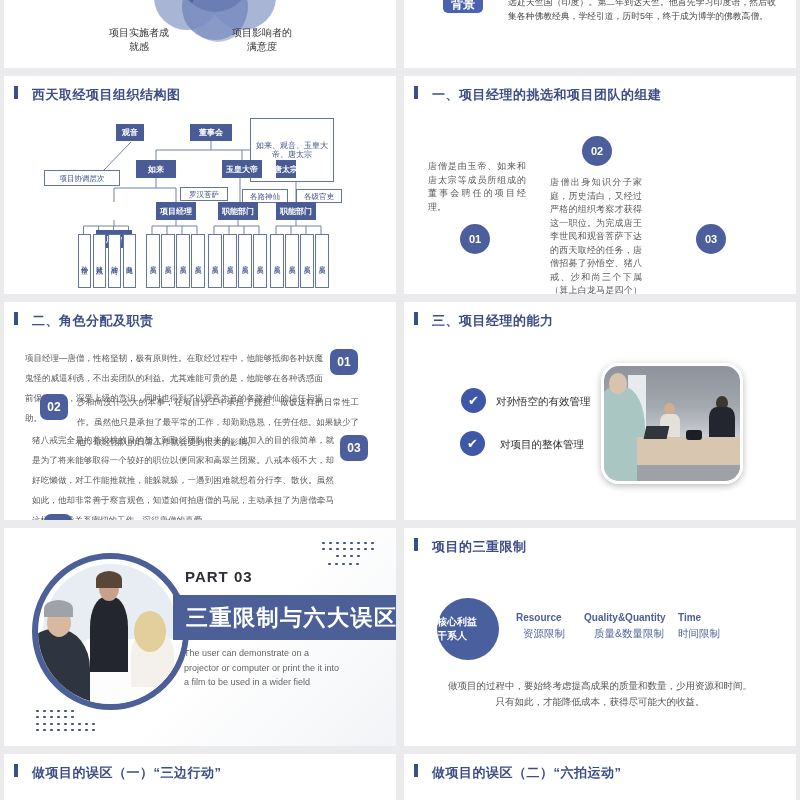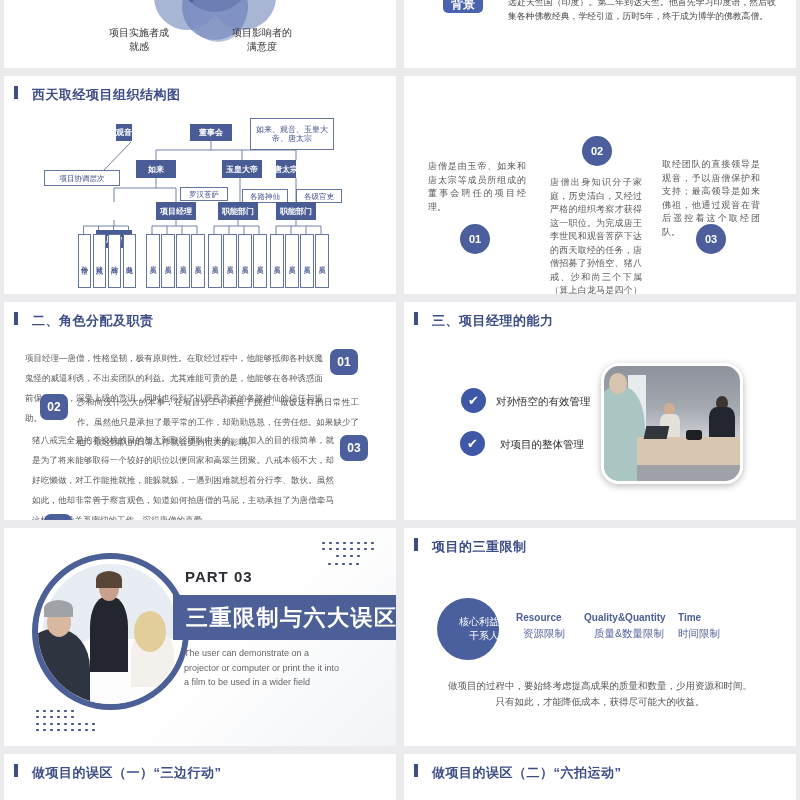--- a/index.html
+++ b/index.html
@@ -72,23 +72,23 @@
       <path d="M152,102 V112 M110,112 H172 M110,112 V126 M172,112 V126"></path>
       <path d="M236,102 V126 M292,102 V126"></path>
       <path d="M110,144 V150 M79.5,150 H124.5 M79.5,150 V158 M94.5,150 V158 M109.5,150 V158 M124.5,150 V158"></path>
       <path d="M172,144 V150 M148,150 H193 M148,150 V158 M163,150 V158 M178,150 V158 M193,150 V158"></path>
       <path d="M234,144 V150 M210,150 H255 M210,150 V158 M225,150 V158 M240,150 V158 M255,150 V158"></path>
       <path d="M292,144 V150 M272,150 H317 M272,150 V158 M287,150 V158 M302,150 V158 M317,150 V158"></path>
       <path d="M100,94 L127,66"></path>
     </g>
   </svg>
 
-  <div class="obox" style="left:112px;top:48px;width:16px;height:17px;">观音</div>
+  <div class="obox" style="left:112px;top:48px;width:28px;height:17px;">观音</div>
   <div class="obox" style="left:186px;top:48px;width:42px;height:17px;text-align:center;">董事会</div>
-  <div class="wbox" style="left:246px;top:42px;width:76px;height:28px;font-size:8px;padding:1px 3px;">如来、观音、玉皇大帝、唐太宗</div>
+  <div class="wbox" style="left:246px;top:42px;width:76px;height:28px;font-size:8px;padding:17px 3px;">如来、观音、玉皇大帝、唐太宗</div>
   <div class="wbox" style="left:40px;top:94px;width:74px;height:14px;">项目协调层次</div>
 
   <div class="obox" style="left:132px;top:84px;width:40px;height:18px;">如来</div>
   <div class="obox" style="left:218px;top:84px;width:40px;height:18px;">玉皇大帝</div>
   <div class="obox" style="left:272px;top:84px;width:20px;height:18px;font-family:Liberation Mono, monospace;">唐太宗</div>
 
   <div class="wbox" style="left:176px;top:111px;width:46px;height:12px;">罗汉菩萨</div>
   <div class="wbox" style="left:238px;top:113px;width:44px;height:12px;">各路神仙</div>
   <div class="wbox" style="left:292px;top:113px;width:44px;height:12px;">各级官吏</div>
 
@@ -110,25 +110,28 @@
   <div class="wbox vbox" style="left:219px;top:158px;width:12px;height:52px;">雇员</div>
   <div class="wbox vbox" style="left:234px;top:158px;width:12px;height:52px;">雇员</div>
   <div class="wbox vbox" style="left:249px;top:158px;width:12px;height:52px;">雇员</div>
   <div class="wbox vbox" style="left:266px;top:158px;width:12px;height:52px;">雇员</div>
   <div class="wbox vbox" style="left:281px;top:158px;width:12px;height:52px;">雇员</div>
   <div class="wbox vbox" style="left:296px;top:158px;width:12px;height:52px;">雇员</div>
   <div class="wbox vbox" style="left:311px;top:158px;width:12px;height:52px;">雇员</div>
 </div>
 
 <div class="slide" style="left:404px;top:76px;width:392px;height:218px;">
+  <div class="stitle">
+    <span class="bar"></span>
+    <span class="txt">一、项目经理的挑选和项目团队的组建</span>
+  </div>
   <div class="ptext" style="left:24px;top:84px;width:98px;font-size:9px;line-height:13.5px;">唐僧是由玉帝、如来和唐太宗等成员所组成的董事会聘任的项目经理。</div>
   <div class="ncircle" style="left:56px;top:148px;">01</div>
   <div class="ncircle" style="left:178px;top:60px;">02</div>
   <div class="ptext" style="left:146px;top:100px;width:92px;font-size:9px;line-height:13.5px;">唐僧出身知识分子家庭，历史清白，又经过严格的组织考察才获得这一职位。为完成唐王李世民和观音菩萨下达的西天取经的任务，唐僧招募了孙悟空、猪八戒、沙和尚三个下属（算上白龙马是四个）组成取经团队。</div>
-  <div class="ptext" style="left:258px;top:82px;width:98px;font-size:9px;line-height:13.5px;">取经团队的直接领导是观音，予以唐僧保护和支持；最高领导是如来佛祖，他通过观音在背后遥控着这个取经团队。</div>
   <div class="ncircle" style="left:292px;top:148px;">03</div>
 </div>
 
 <div class="slide" style="left:4px;top:302px;width:392px;height:218px;">
   <div class="stitle">
     <span class="bar"></span>
     <span class="txt">二、角色分配及职责</span>
   </div>
   <div class="ptext" style="left:21px;top:46px;width:298px;">项目经理—唐僧，性格坚韧，极有原则性。在取经过程中，他能够抵御各种妖魔鬼怪的威逼利诱，不出卖团队的利益。尤其难能可贵的是，他能够在各种诱惑面前保持禅心，深受上级的赏识，同时也得到了以观音为首的各路神仙的信任与援助。</div>
   <div class="nsquare" style="left:326px;top:47px;">01</div>
@@ -192,21 +195,21 @@
 
   <div class="dots" style="left:30px;top:180px;width:44px;height:11px;"></div>
   <div class="dots" style="left:30px;top:193px;width:62px;height:11px;"></div>
 </div>
 
 <div class="slide" style="left:404px;top:528px;width:392px;height:218px;">
   <div class="stitle">
     <span class="bar"></span>
     <span class="txt">项目的三重限制</span>
   </div>
-  <div style="position:absolute;left:33px;top:70px;width:62px;height:62px;border-radius:50%;background:#4a5f9e;color:#fff;font-size:10px;font-weight:normal;line-height:14px;display:flex;flex-direction:column;align-items:flex-end;justify-content:center;">
+  <div style="position:absolute;left:33px;top:70px;width:62px;height:62px;border-radius:50%;background:#4a5f9e;color:#fff;font-size:10px;font-weight:bold;line-height:14px;display:flex;flex-direction:column;align-items:flex-start;justify-content:center;">
     <div>核心利益</div>
     <div>干系人</div>
   </div>
   <div style="position:absolute;left:112px;top:84px;">
     <span class="colhead">Resource</span>
     <span class="colzh" style="margin-left:7px;">资源限制</span>
   </div>
   <div style="position:absolute;left:180px;top:84px;">
     <span class="colhead">Quality&amp;Quantity</span>
     <span class="colzh" style="margin-left:10px;">质量&amp;数量限制</span>

